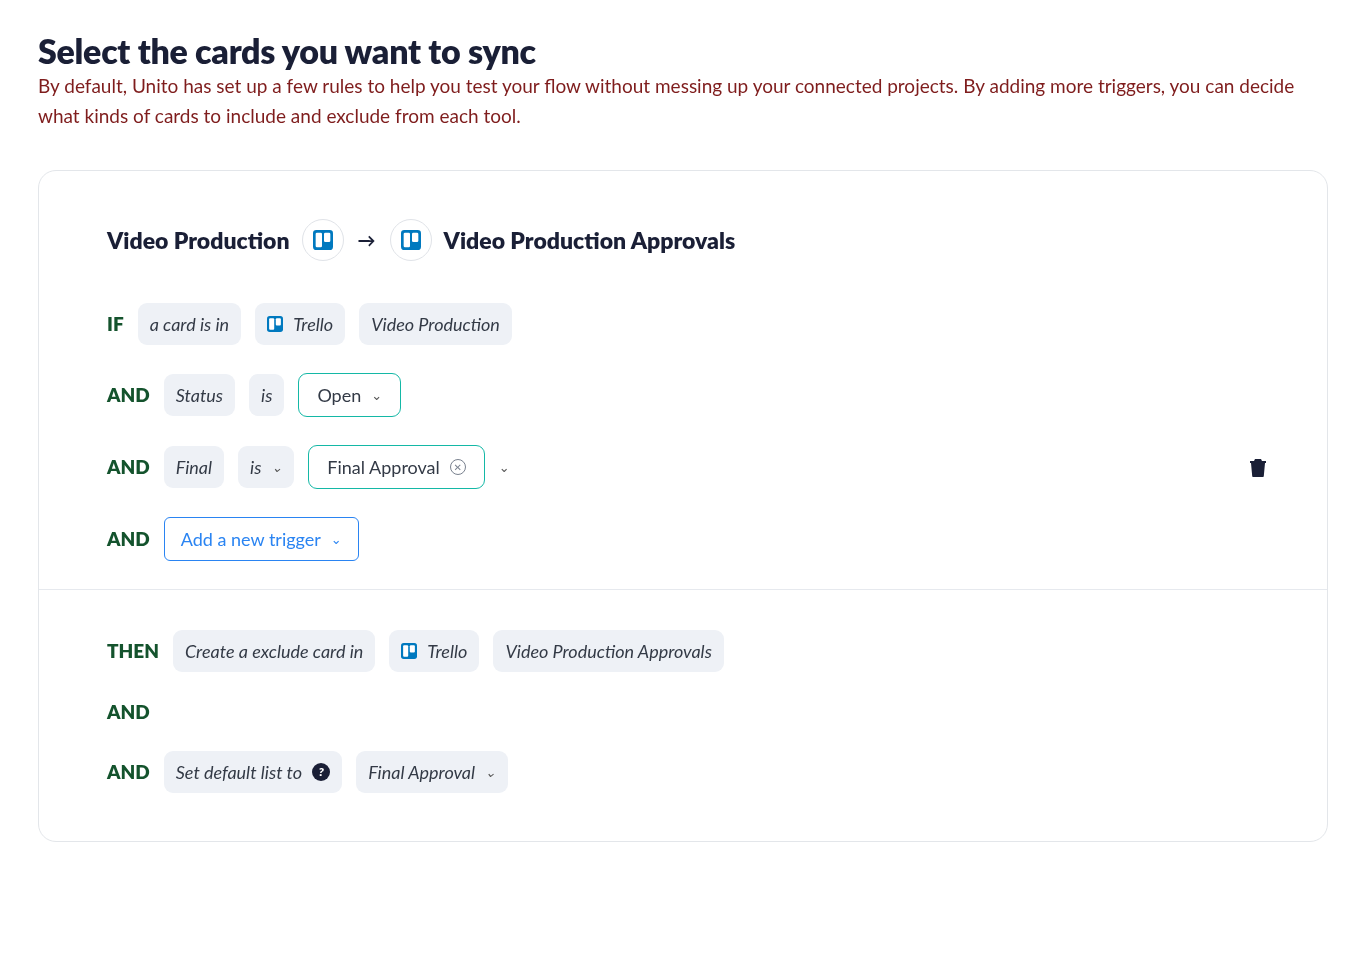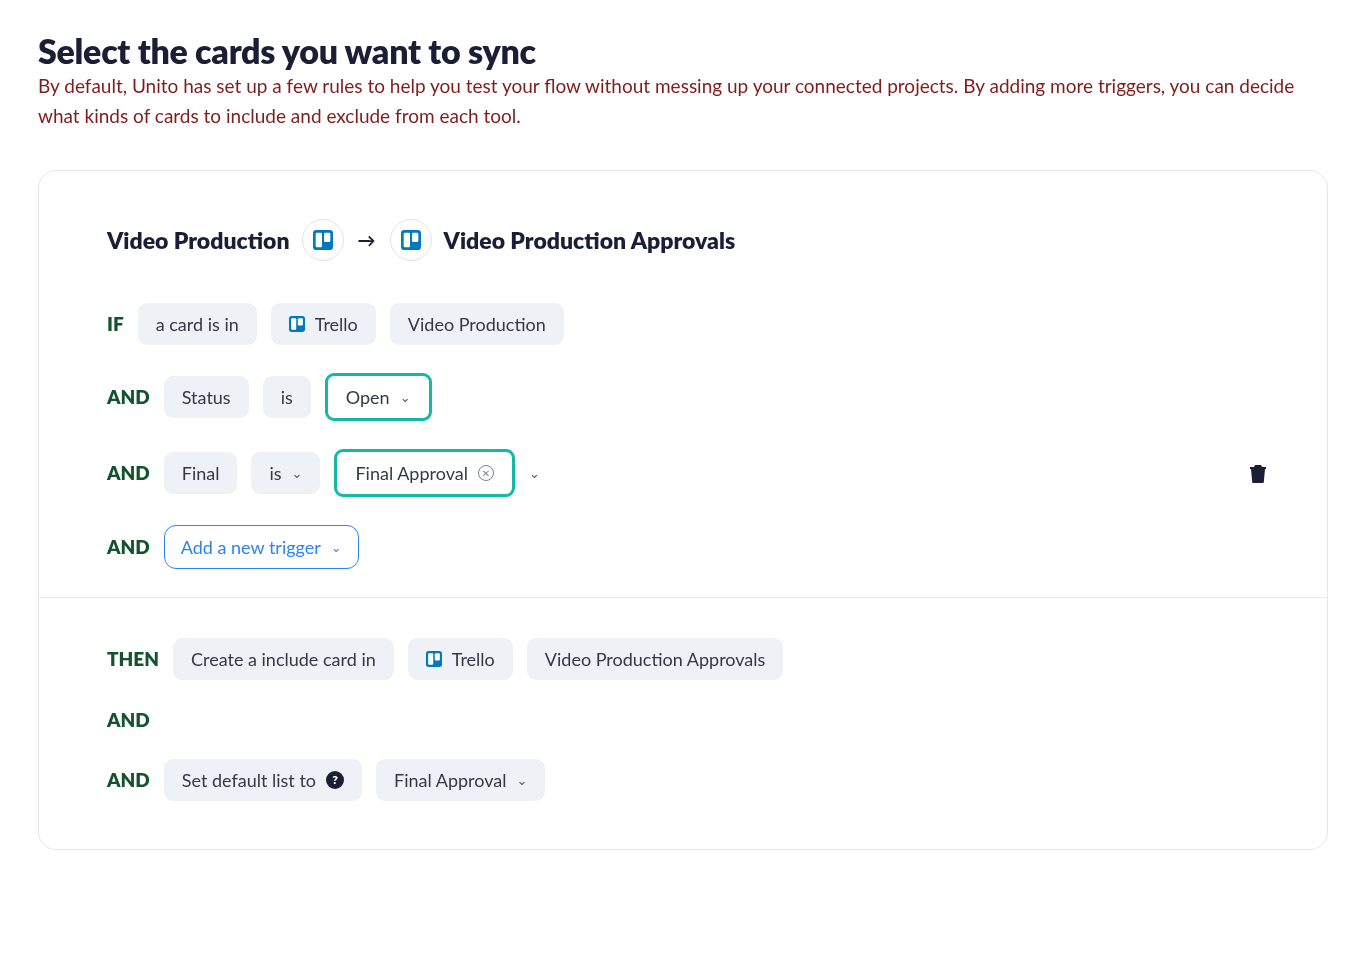--- a/index.html
+++ b/index.html
@@ -72,43 +72,44 @@
       position: relative;
     }
     .kw {
       font-size: 19px;
       font-weight: 800;
       color: #14532d;
     }
     .chip {
       background: #eef1f6;
       border-radius: 9px;
-      padding: 10px 18px;
+      padding: 10px 12px;
       font-size: 18px;
       color: #333a46;
       display: inline-flex;
       align-items: center;
       gap: 10px;
+      font-style: italic;
     }
     .chip-white {
       background: #fff;
-      border: 3px solid #14b8a6;
+      border: 1px solid #14b8a6;
       border-radius: 9px;
       padding: 10px 18px;
       font-size: 18px;
       color: #333a46;
       display: inline-flex;
       align-items: center;
       gap: 10px;
     }
     .add-trigger {
       border: 1.5px solid #2a84f2;
       background: #fff;
       color: #2a84f2;
-      border-radius: 12px;
+      border-radius: 6px;
       padding: 10px 16px;
       font-size: 18px;
       display: inline-flex;
       align-items: center;
       gap: 10px;
       cursor: pointer;
     }
     .chevron {
       font-size: 13px;
       color: #555;
@@ -227,21 +228,21 @@
     <span class="add-trigger">
       <span>Add a new trigger</span>
       <span class="chevron chevron-blue">⌄</span>
     </span>
   </div>
 
   <div class="divider"></div>
 
   <div class="rule-row">
     <span class="kw">THEN</span>
-    <span class="chip">Create a include card in</span>
+    <span class="chip">Create a exclude card in</span>
     <span class="chip">
       <svg class="trello-icon-sm" viewBox="0 0 24 24">
           <rect width="24" height="24" rx="4" fill="#0079BF"></rect>
           <rect x="3.2" y="3.2" width="7.6" height="17.6" rx="1.6" fill="#fff"></rect>
           <rect x="13.2" y="3.2" width="7.6" height="11.2" rx="1.6" fill="#fff"></rect>
         </svg>
       <span>Trello</span>
     </span>
     <span class="chip">Video Production Approvals</span>
   </div>

